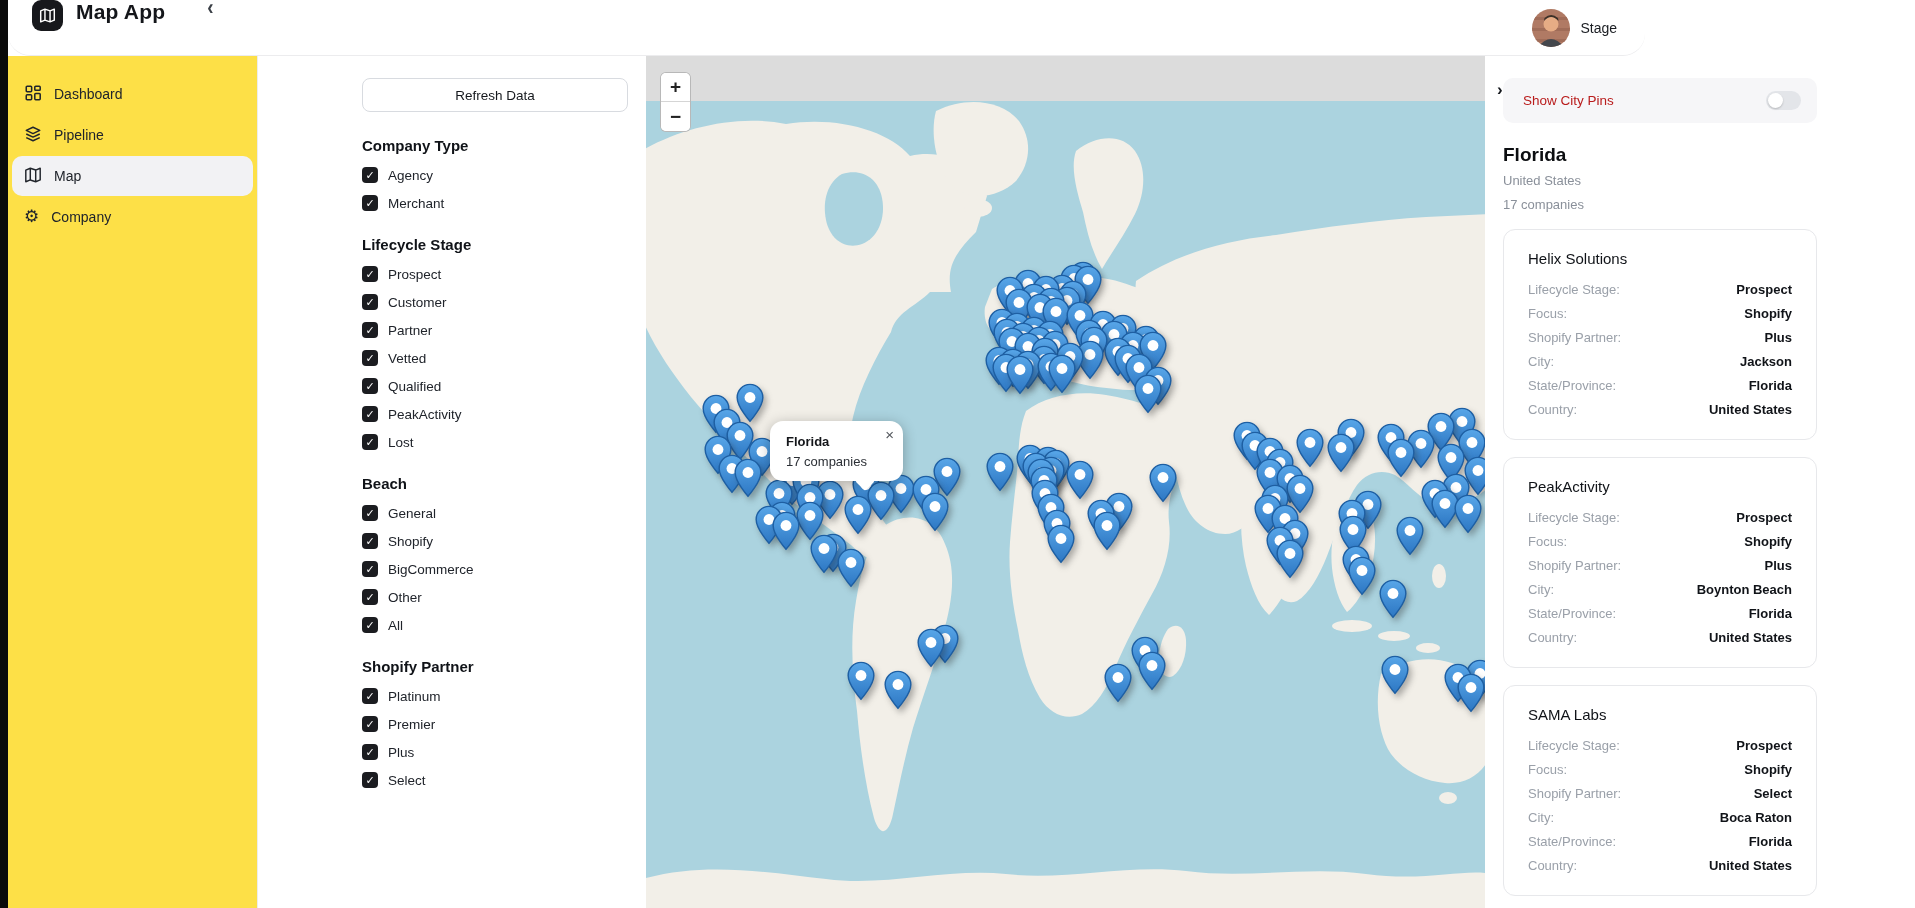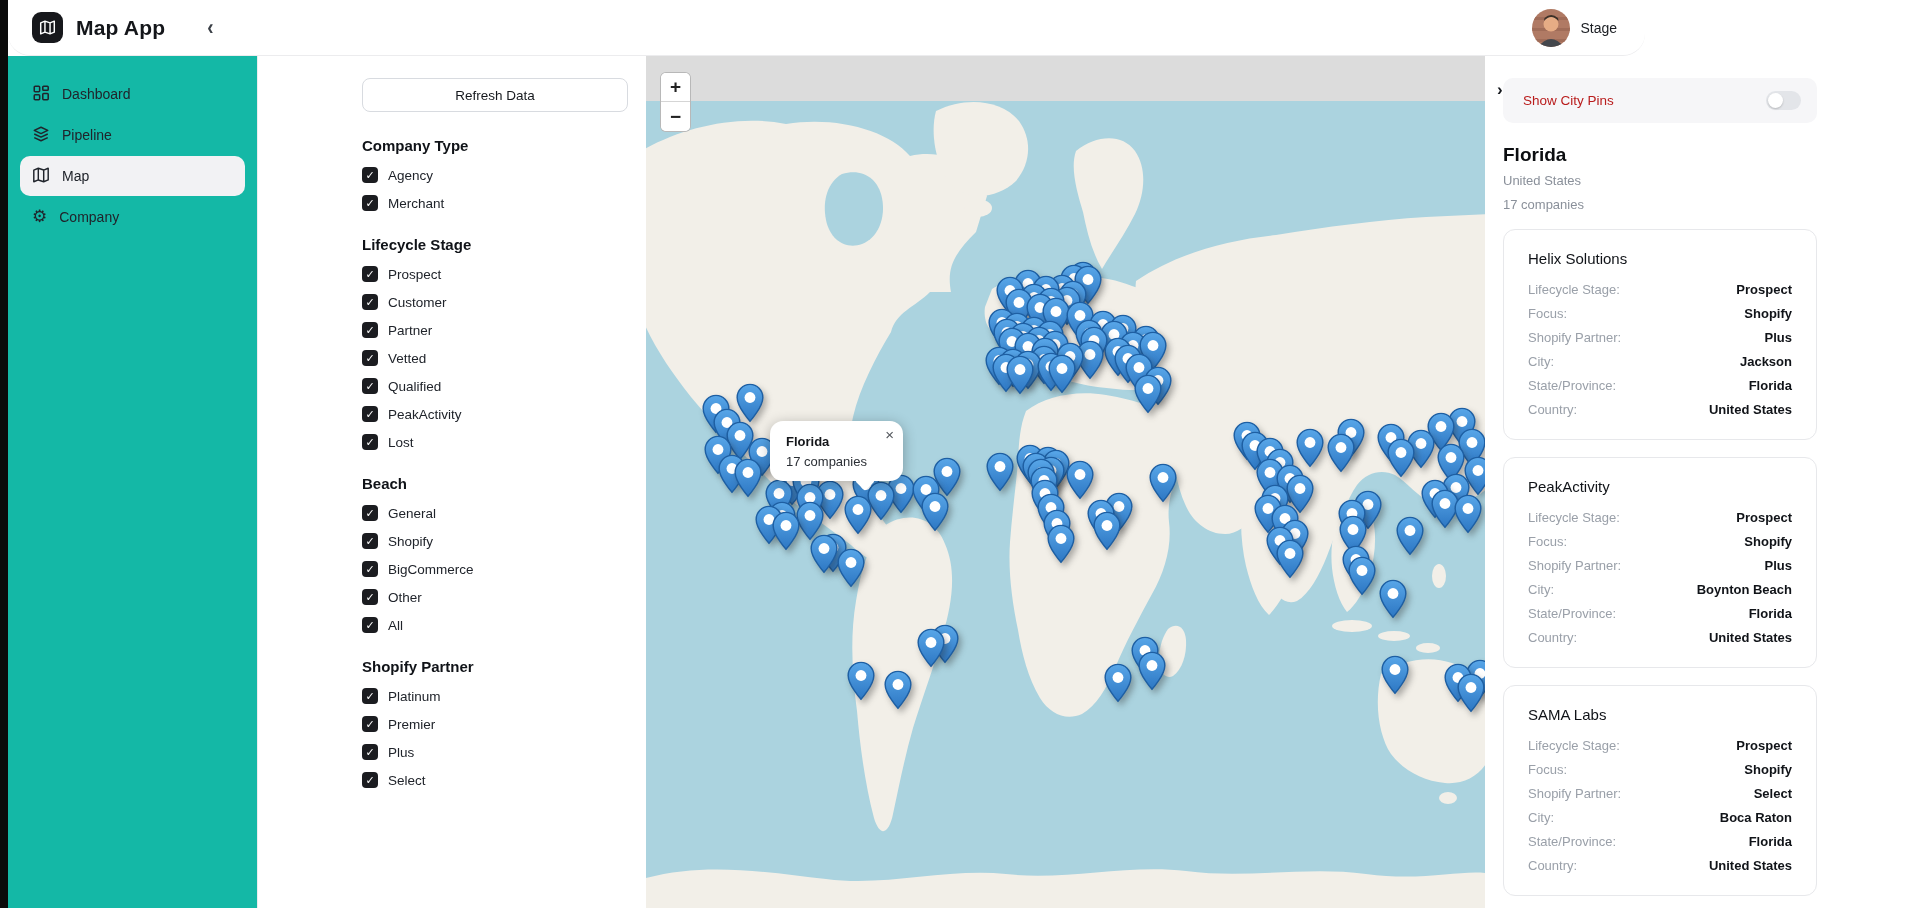--- a/index.html
+++ b/index.html
@@ -2,33 +2,33 @@
 <html><head>
 <meta charset="utf-8">
 <style>
   * { margin:0; padding:0; box-sizing:border-box; }
   html,body { width:1915px; height:908px; overflow:hidden; background:#fff;
     font-family:"Liberation Sans","DejaVu Sans",sans-serif; color:#15181d; }
 
   
   .edge-strip { position:absolute; left:0; top:0; width:8px; height:908px; background:#0a0a0a; z-index:50; }
   .header { position:absolute; left:8px; top:0; width:1637px; height:56px; background:#fff;
-    border-bottom:1px solid #ececee; display:flex; align-items:center; z-index:40;border-radius:22px; }
+    border-bottom:1px solid #ececee; display:flex; z-index:40;border-radius:22px; }
   .logo-box { width:31px; height:31px; background:#17181c; border-radius:9px; margin-left:24px;
     display:flex; align-items:center; justify-content:center; }
   .app-title { font-size:21px; font-weight:600; letter-spacing:.2px; margin-left:13px; color:#14161a; }
   .collapse-left { margin-left:42px; font-size:19px; color:#3a3f46; cursor:pointer; font-weight:600;
     transform:scaleY(1.2); }
   .header-right { margin-left:auto; margin-right:28px; display:flex; align-items:center; gap:10px; cursor:pointer; }
   .avatar { width:38px; height:38px; border-radius:50%; overflow:hidden; flex:none; }
   .user-name { font-size:14px; font-weight:500; color:#1a1d22; }
 
   
-  .sidebar { position:absolute; left:8px; top:56px; width:250px; height:852px; background:#14b8a6;
-    border-right:1px solid #ececee; padding:18px 12px; z-index:30; }
+  .sidebar { position:absolute; left:8px; top:56px; width:250px; height:852px; background:#fde047;
+    border-right:1px solid #ececee; padding:18px 4px; z-index:30; }
   .nav-item { display:flex; align-items:center; gap:12px; height:40px; padding:0 12px; border-radius:10px;
     font-size:14px; color:#20242b; cursor:pointer; margin-bottom:1px; }
   .nav-item.active { background:#f2f2f4; }
   .nav-item svg, .nav-item .gear { flex:none; }
   .gear { font-size:17px; line-height:18px; width:18px; text-align:center; color:#20242b; }
 
   
   .filter-panel { position:absolute; left:258px; top:56px; width:388px; height:852px; background:#fff; z-index:20; }
   .filter-inner { margin:22px 18px 0 104px; width:266px; }
   .refresh-btn { width:100%; height:34px; background:#fff; border:1px solid #d8dbe0; border-radius:8px;

